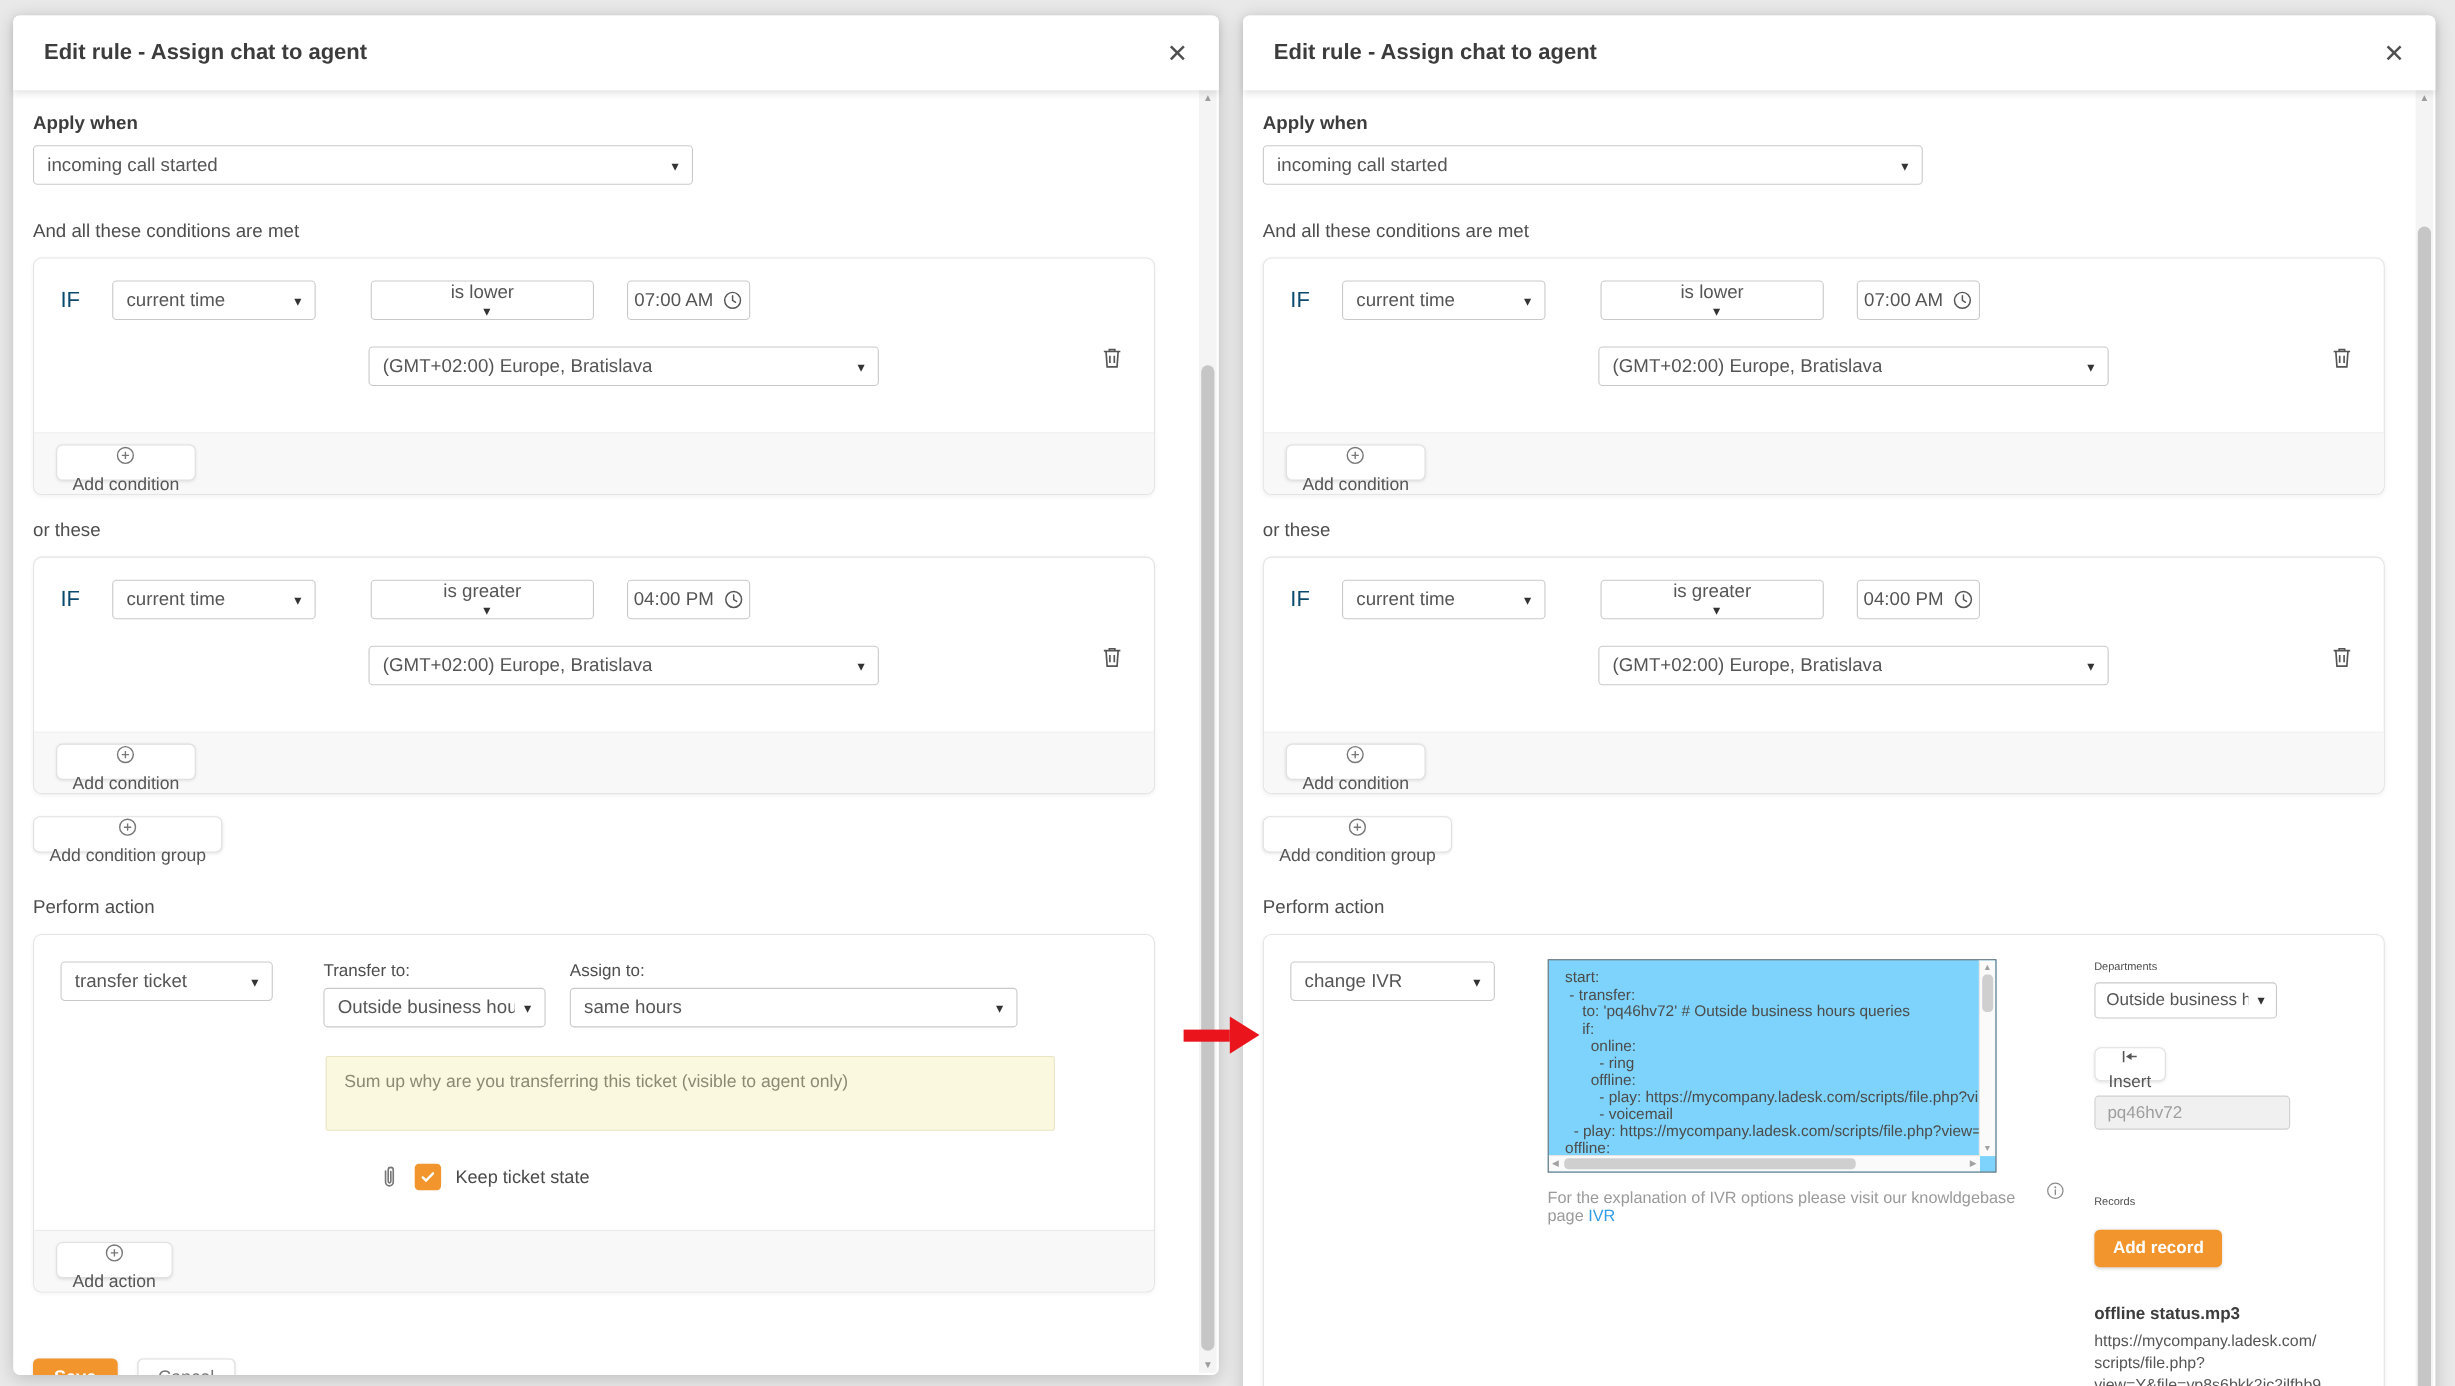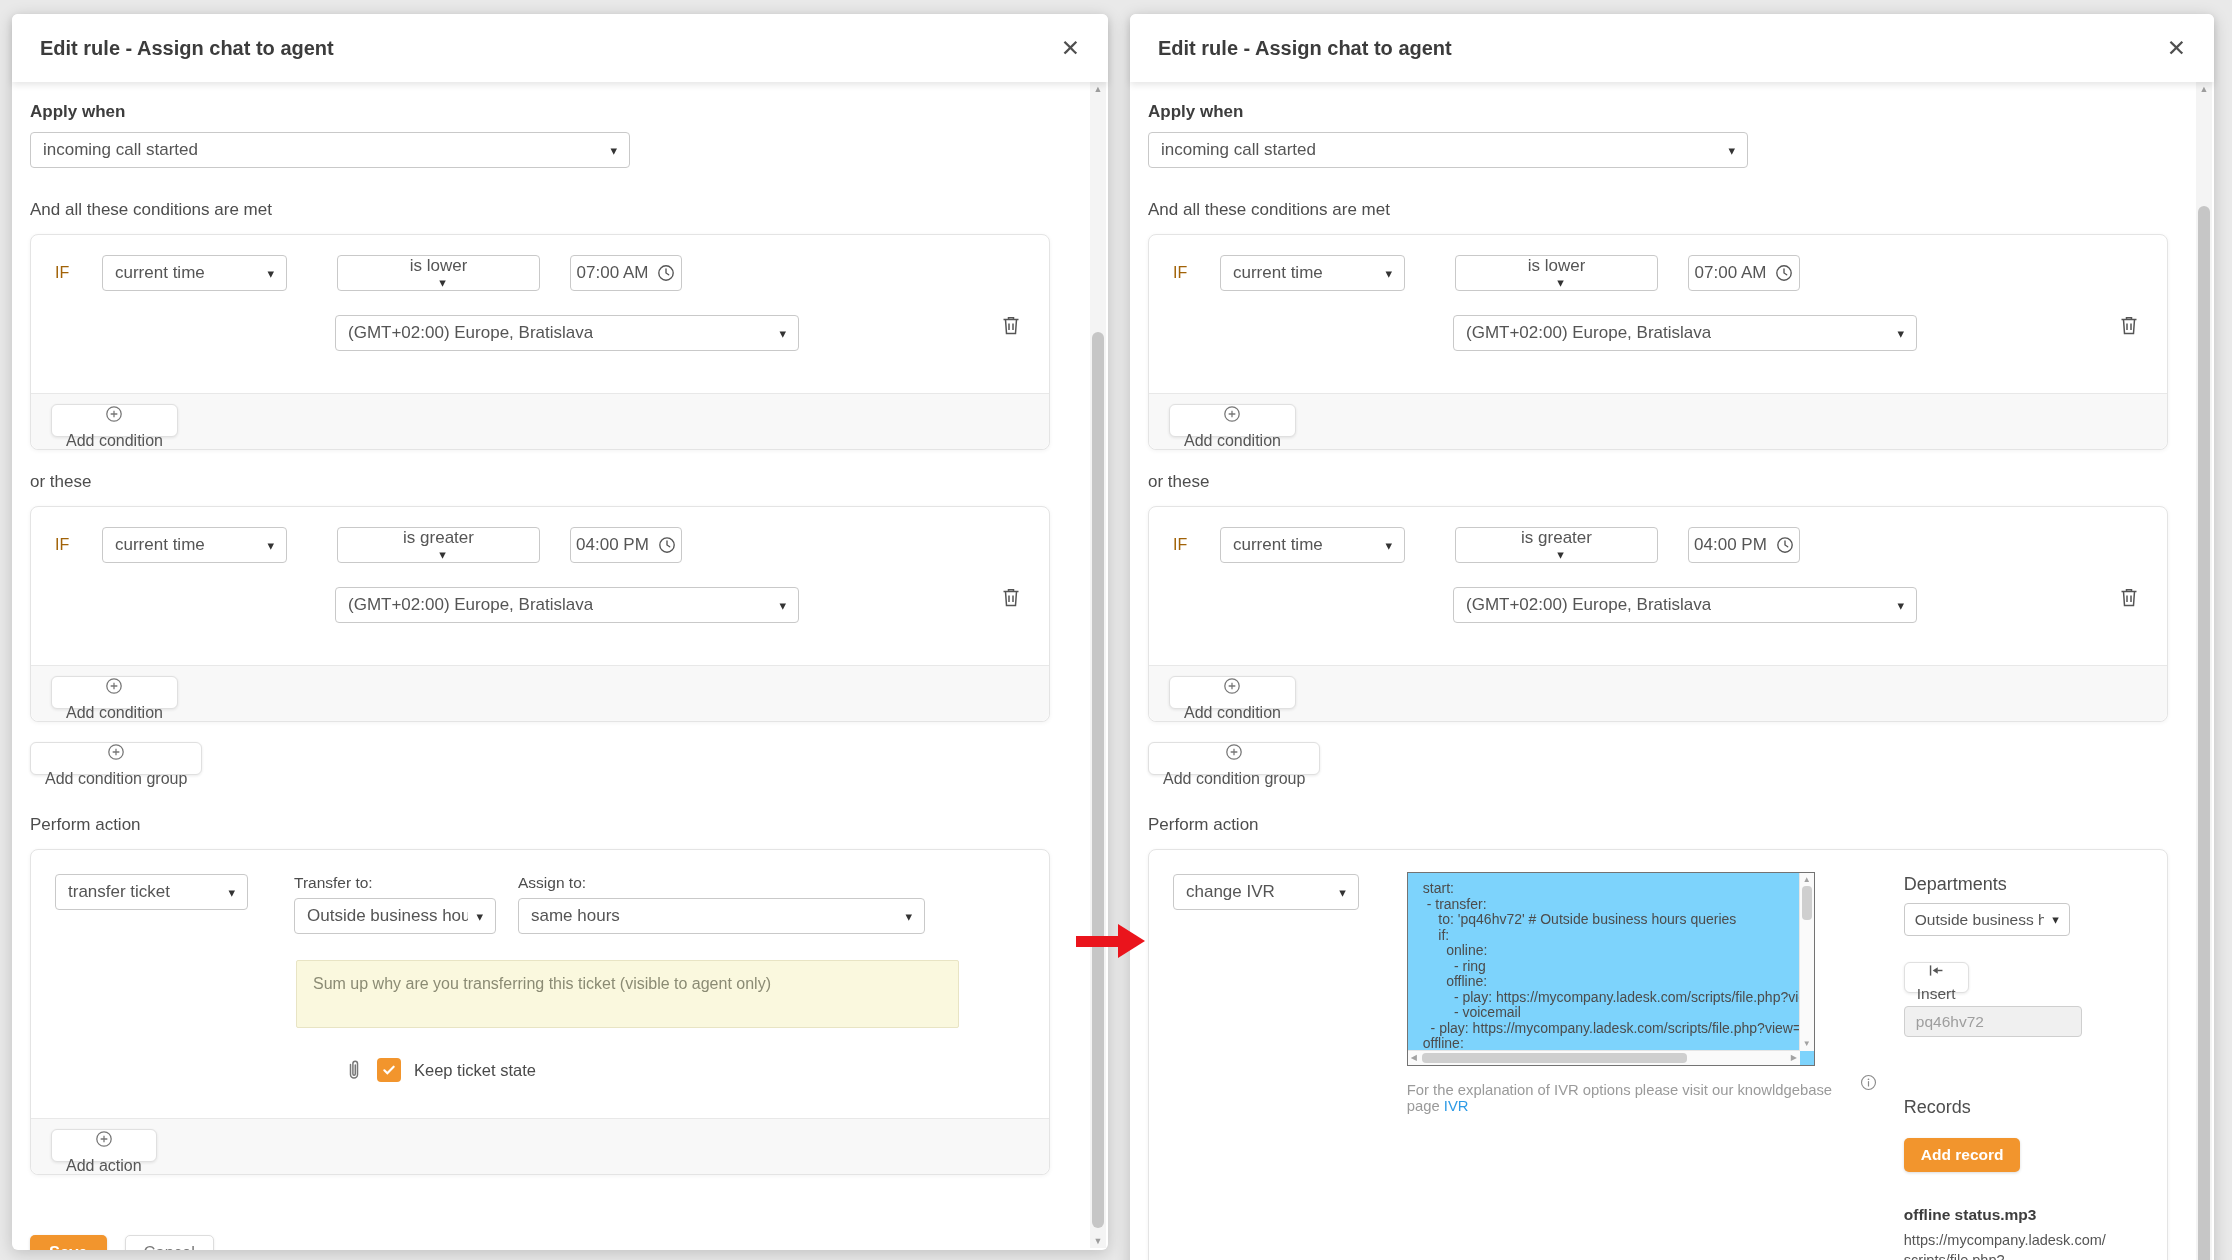--- a/index.html
+++ b/index.html
@@ -38,21 +38,21 @@
   .apply-select{width:600px;}
   .w-field{width:185px;} .w-op{width:203px;} .w-tz{width:464px;}
   .time-box{width:112px;height:36px;border:1px solid #c9c9c9;border-radius:4px;background:#fff;
     display:flex;align-items:center;justify-content:center;gap:9px;font-size:17px;color:#555;box-sizing:border-box;cursor:pointer;}
 
   .card{border:1px solid #e4e4e4;border-radius:8px;background:#fff;width:1020px;
     box-shadow:0 1px 4px rgba(0,0,0,0.05);position:relative;box-sizing:border-box;}
   .card-main{padding:20px 24px 42px;position:relative;}
   .card-footer{border-top:1px solid #e8e8e8;background:#f8f8f8;padding:10px 20px 12px;border-radius:0 0 8px 8px;}
   .cond-row{display:flex;align-items:center;}
-  .if-label{font-size:16px;color:#a16207;width:26px;margin-right:21px;}
+  .if-label{font-size:20px;color:#0c4a6e;width:26px;margin-right:21px;}
   .gap50{margin-left:50px;flex-direction:column;} .gap30{margin-left:30px;}
   .tz-row{margin-left:280px;margin-top:24px;}
   .trash{position:absolute;top:78px;right:26px;cursor:pointer;line-height:0;}
 
   .btn-light{display:inline-flex;align-items:center;gap:9px;background:#fff;border:1px solid #e0e0e0;
     border-radius:6px;padding:0 14px;height:33px;font-size:16px;color:#555;
     box-shadow:0 1px 3px rgba(0,0,0,0.09);cursor:pointer;font-family:inherit;flex-direction:column;}
   .icon{line-height:0;display:inline-flex;}
 
   .mt-or{margin:22px 0 14px;}
@@ -84,21 +84,21 @@
     padding:8px 6px 0 15px;white-space:pre;}
   .ivr-vscroll{position:absolute;top:0;right:0;bottom:14px;width:14px;background:#fafafa;border-left:1px solid #e5e5e5;}
   .ivr-hscroll{position:absolute;left:0;right:14px;bottom:0;height:14px;background:#fafafa;border-top:1px solid #e5e5e5;}
   .mini-arrow{position:absolute;font-size:8px;color:#a2a2a2;line-height:1;}
   .ivr-vthumb{position:absolute;left:2px;right:2px;top:13px;height:34px;background:#cfcfcf;border-radius:4px;}
   .ivr-hthumb{position:absolute;top:2px;bottom:2px;left:14px;width:265px;background:#cfcfcf;border-radius:4px;}
   .ivr-note{display:flex;align-items:flex-start;margin-top:16px;width:470px;}
   .ivr-note-text{font-size:14.8px;color:#9a9a9a;flex:1;}
   .ivr-link{color:#2e9be6;text-decoration:none;cursor:pointer;}
   .side-col{margin-left:39px;width:250px;}
-  .side-label{font-size:18px;color:#4d4d4d;margin:2px 0 8px;}
+  .side-label{font-size:10px;color:#4d4d4d;margin:2px 0 8px;}
   .dept-select{width:166px;height:33px;font-size:15.5px;padding:0 10px;}
   .insert-btn{margin-top:26px;height:31px;padding:0 12px;font-size:15.5px;gap:7px;}
   .ivr-id-input{margin-top:13px;width:178px;height:31px;box-sizing:border-box;background:#f0f0f0;
     border:1px solid #cfcfcf;border-radius:4px;color:#9e9e9e;font-size:15.5px;padding:0 11px;font-family:inherit;}
   .records-label{margin-top:60px;}
   .add-record-btn{margin-top:12px;height:34px;padding:0 17px;font-size:15.5px;}
   .record-item{margin-top:34px;width:208px;}
   .record-name{font-size:15.5px;font-weight:bold;color:#3d3d3d;margin-bottom:6px;}
   .record-url{font-size:14.5px;line-height:20px;color:#555;overflow-wrap:break-word;word-wrap:break-word;}
 

